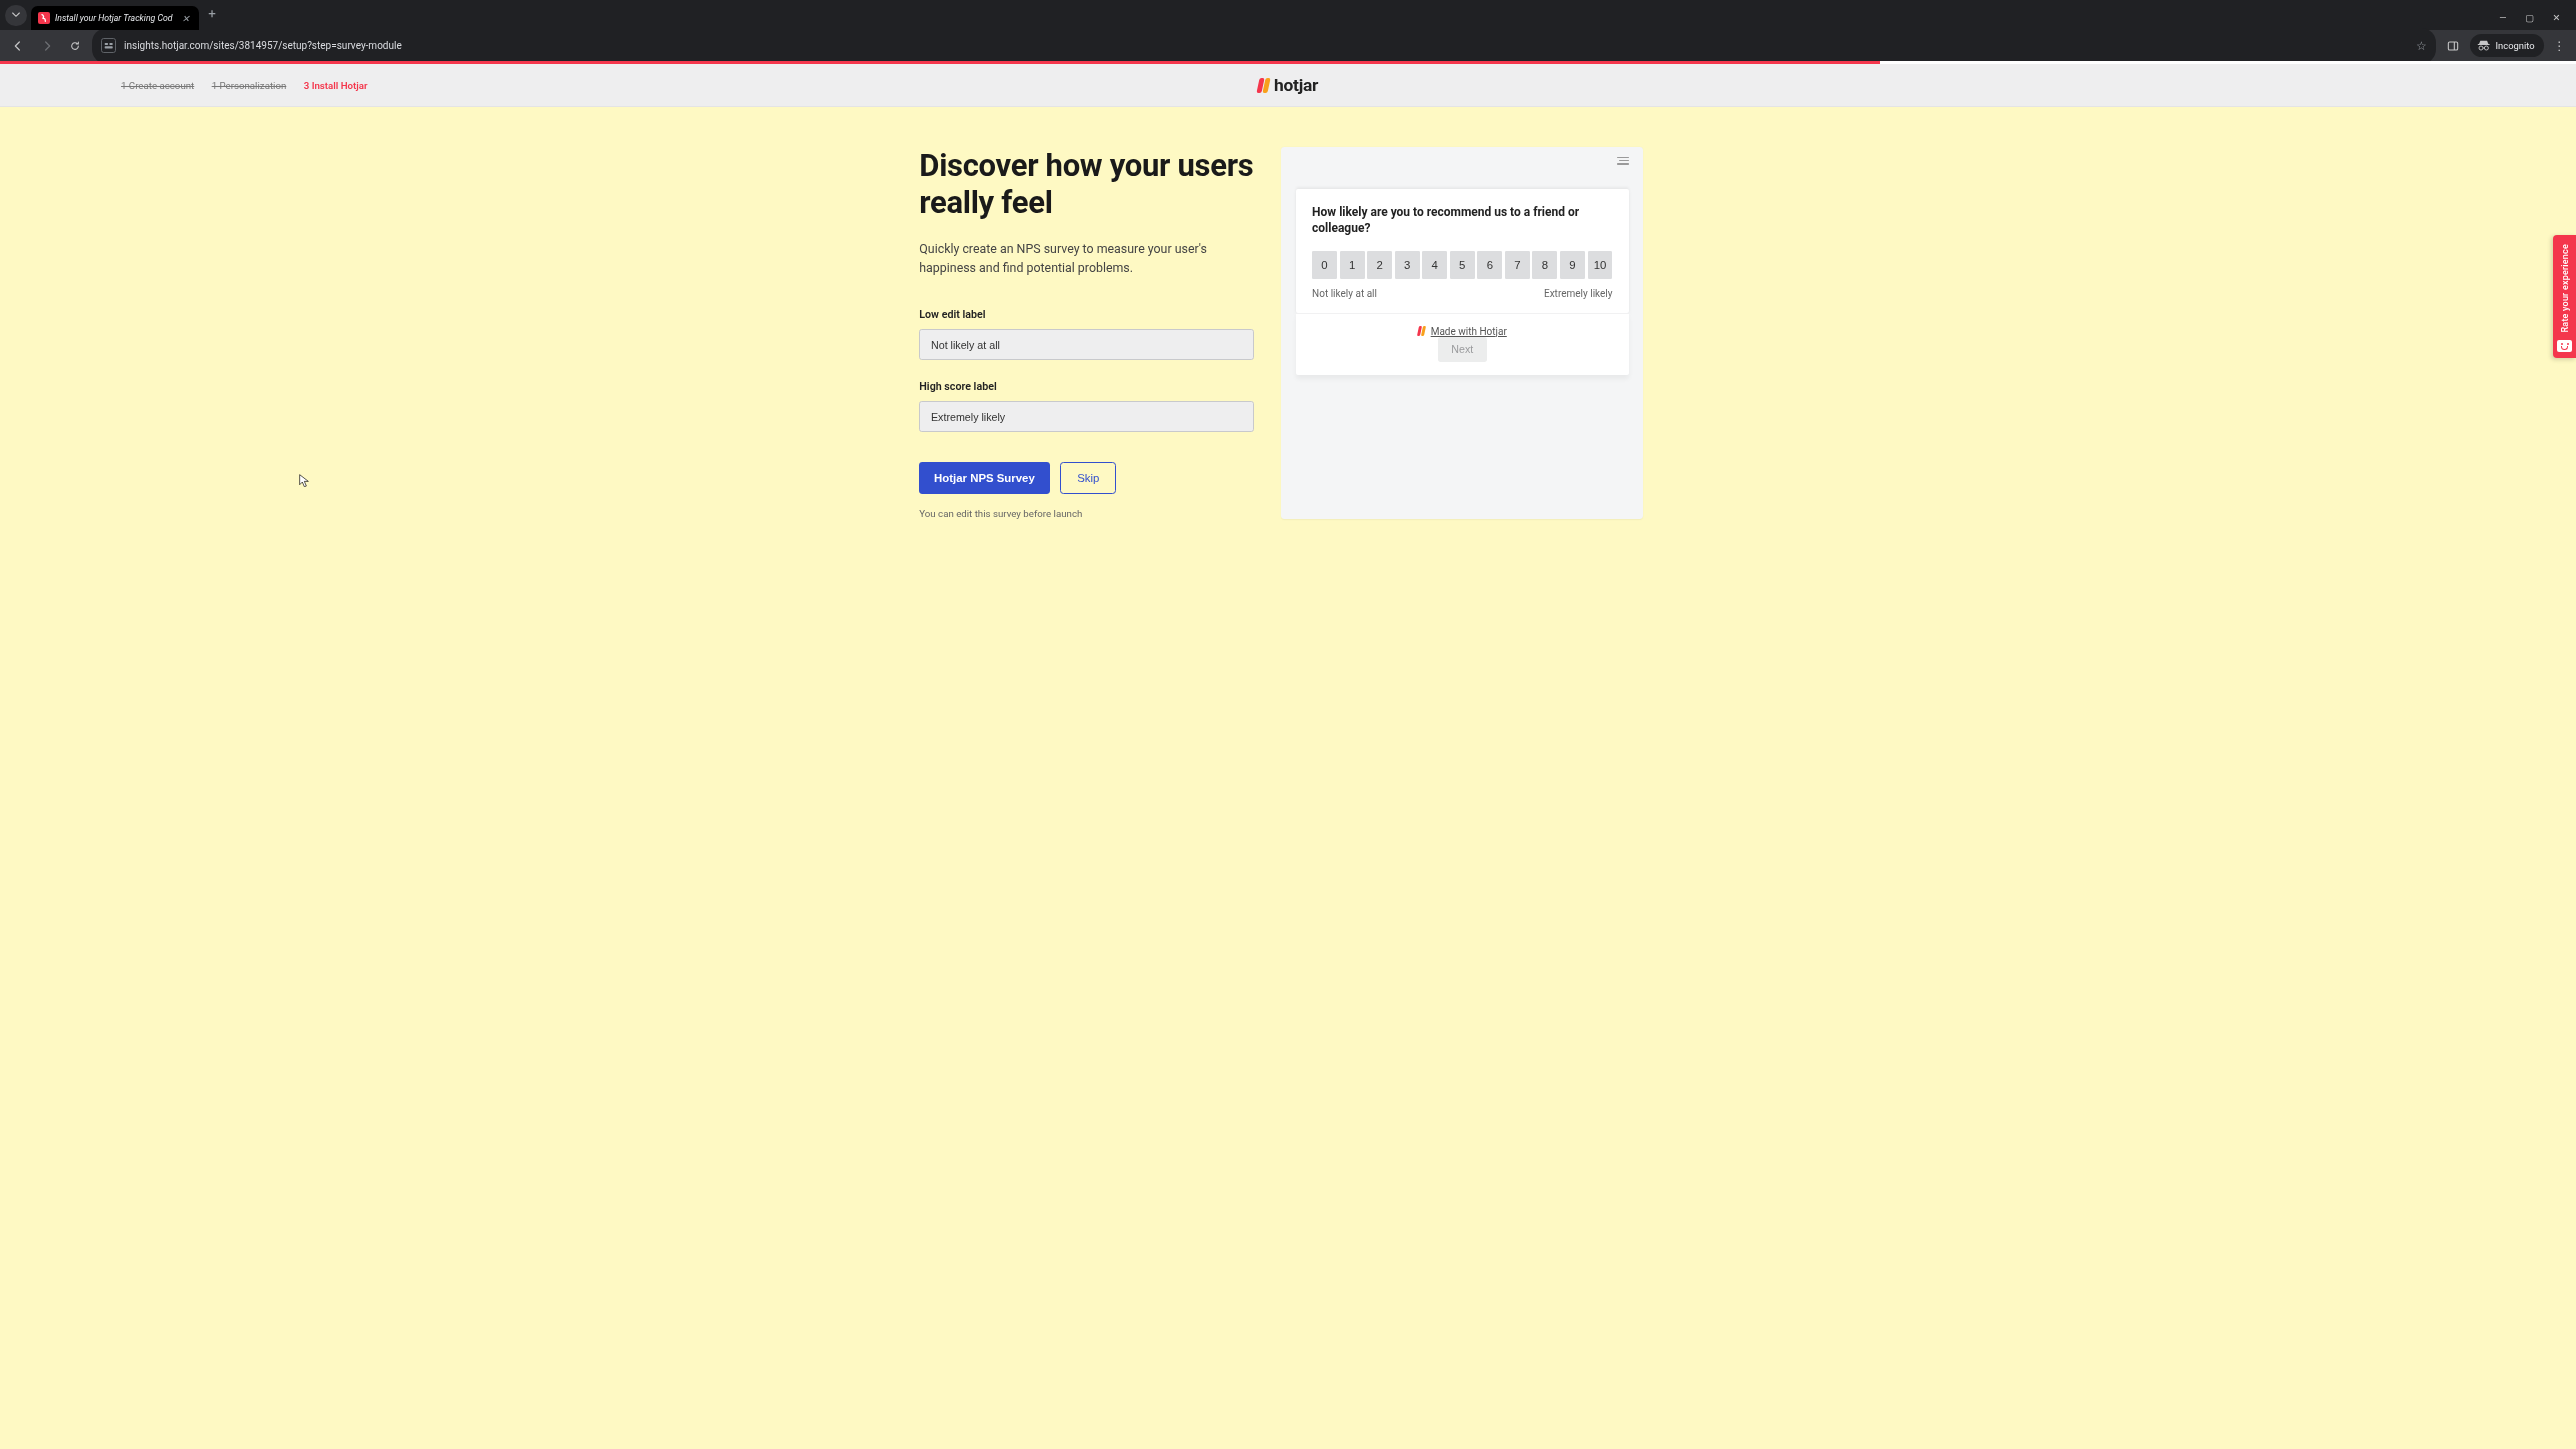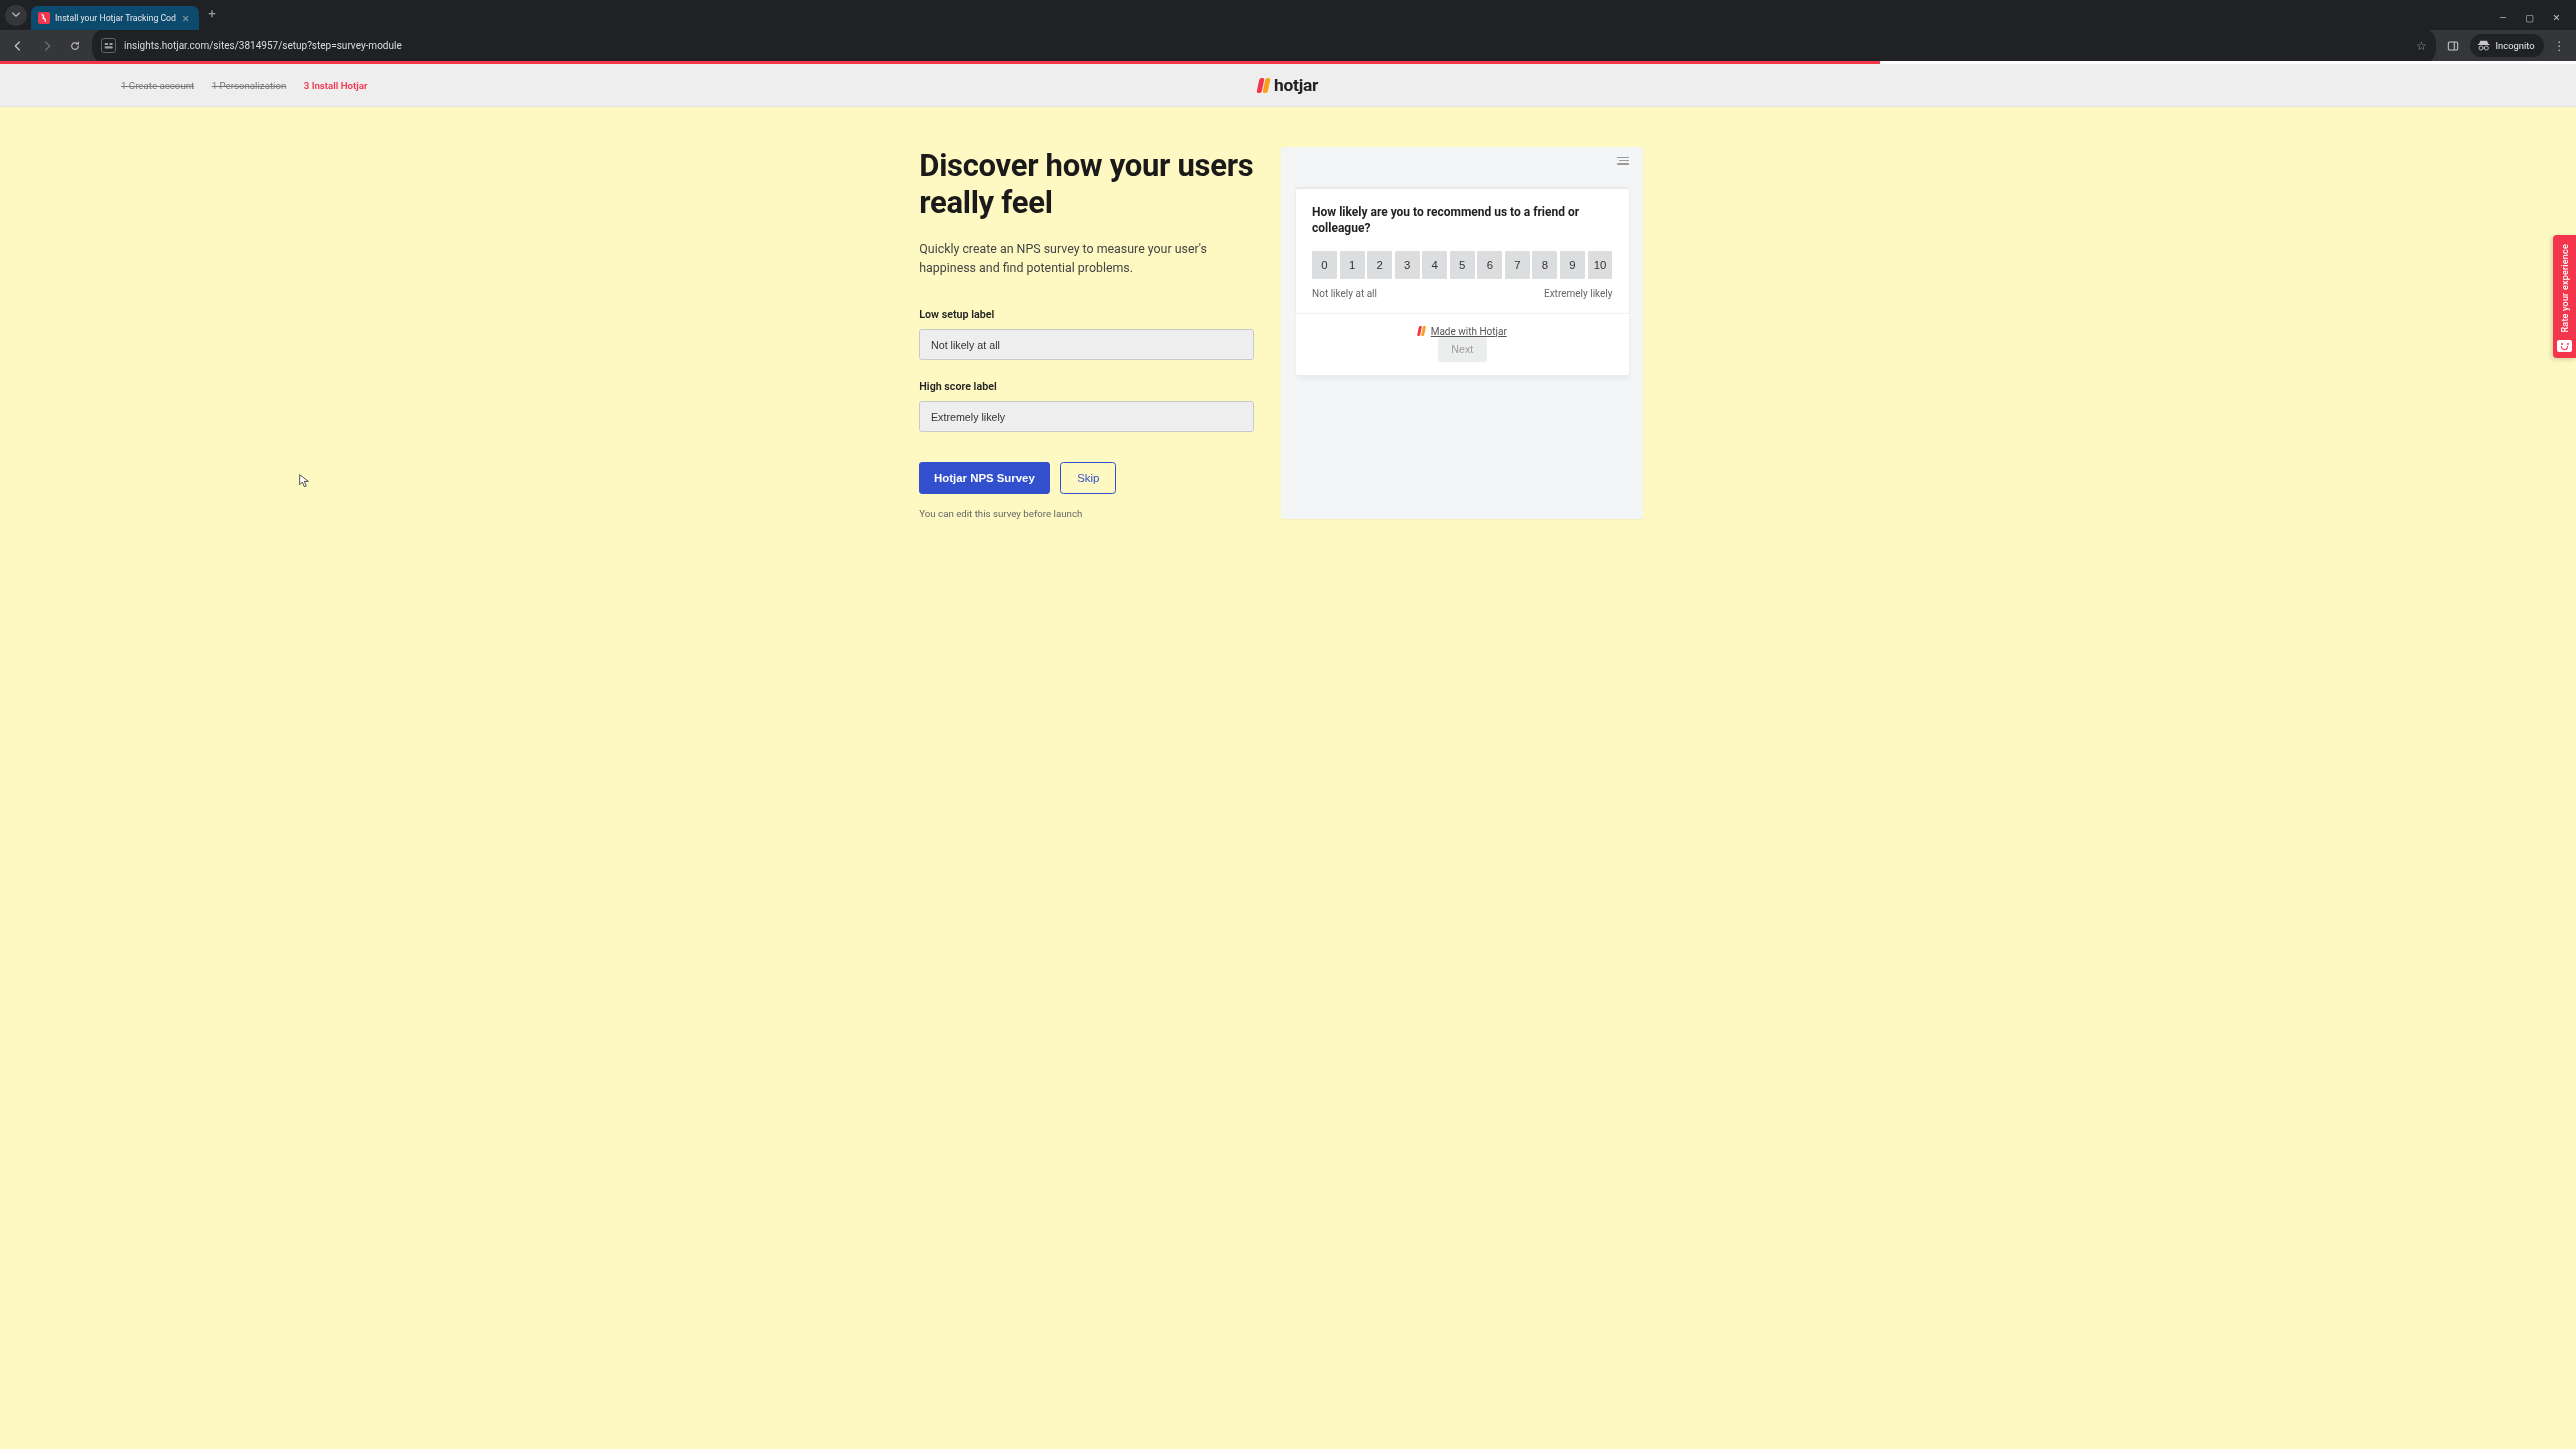--- a/index.html
+++ b/index.html
@@ -18,26 +18,27 @@
     width: 21.5px; height: 21.5px;
     border-radius: 50%;
     background: #35363a;
     color: #c7c7c8;
     display: flex; align-items: center; justify-content: center;
     margin: 0 4px 4px 0;
     font-size: 9.4px;
   }
   .tab {
     height: 24px;
-    background: #0c4a6e;
+    background: #000000;
     border-radius: 6.7px 6.7px 0 0;
     display: flex; align-items: center;
     padding: 0 6.7px;
     min-width: 168px;
     position: relative;
+    font-style: italic;
   }
   .tab-favicon {
     width: 12px; height: 12px;
     background: #f4364c;
     border-radius: 2px;
     margin-right: 5.4px;
     display:flex;align-items:center;justify-content:center;
   }
   .tab-favicon svg { width:8px;height:8px; }
   .tab-title { color: #e8eaed; font-size: 8.7px; flex: 1; white-space: nowrap; overflow: hidden; }
@@ -312,21 +313,21 @@
       <span>hotjar</span>
     </div>
   </div>
 
   <div class="content">
 
     <div class="left-col">
       <h1 class="page-title">Discover how your users really feel</h1>
       <p class="page-sub">Quickly create an NPS survey to measure your user's happiness and find potential problems.</p>
 
-      <div class="field-label">Low setup label</div>
+      <div class="field-label">Low edit label</div>
       <input class="text-input" type="text" value="Not likely at all" style="">
 
       <div class="field-label">High score label</div>
       <input class="text-input" type="text" value="Extremely likely" style="">
 
       <div class="btn-row">
         <button class="btn-primary">Hotjar NPS Survey</button>
         <button class="btn-secondary">Skip</button>
       </div>
       <div class="edit-note">You can edit this survey before launch</div>

